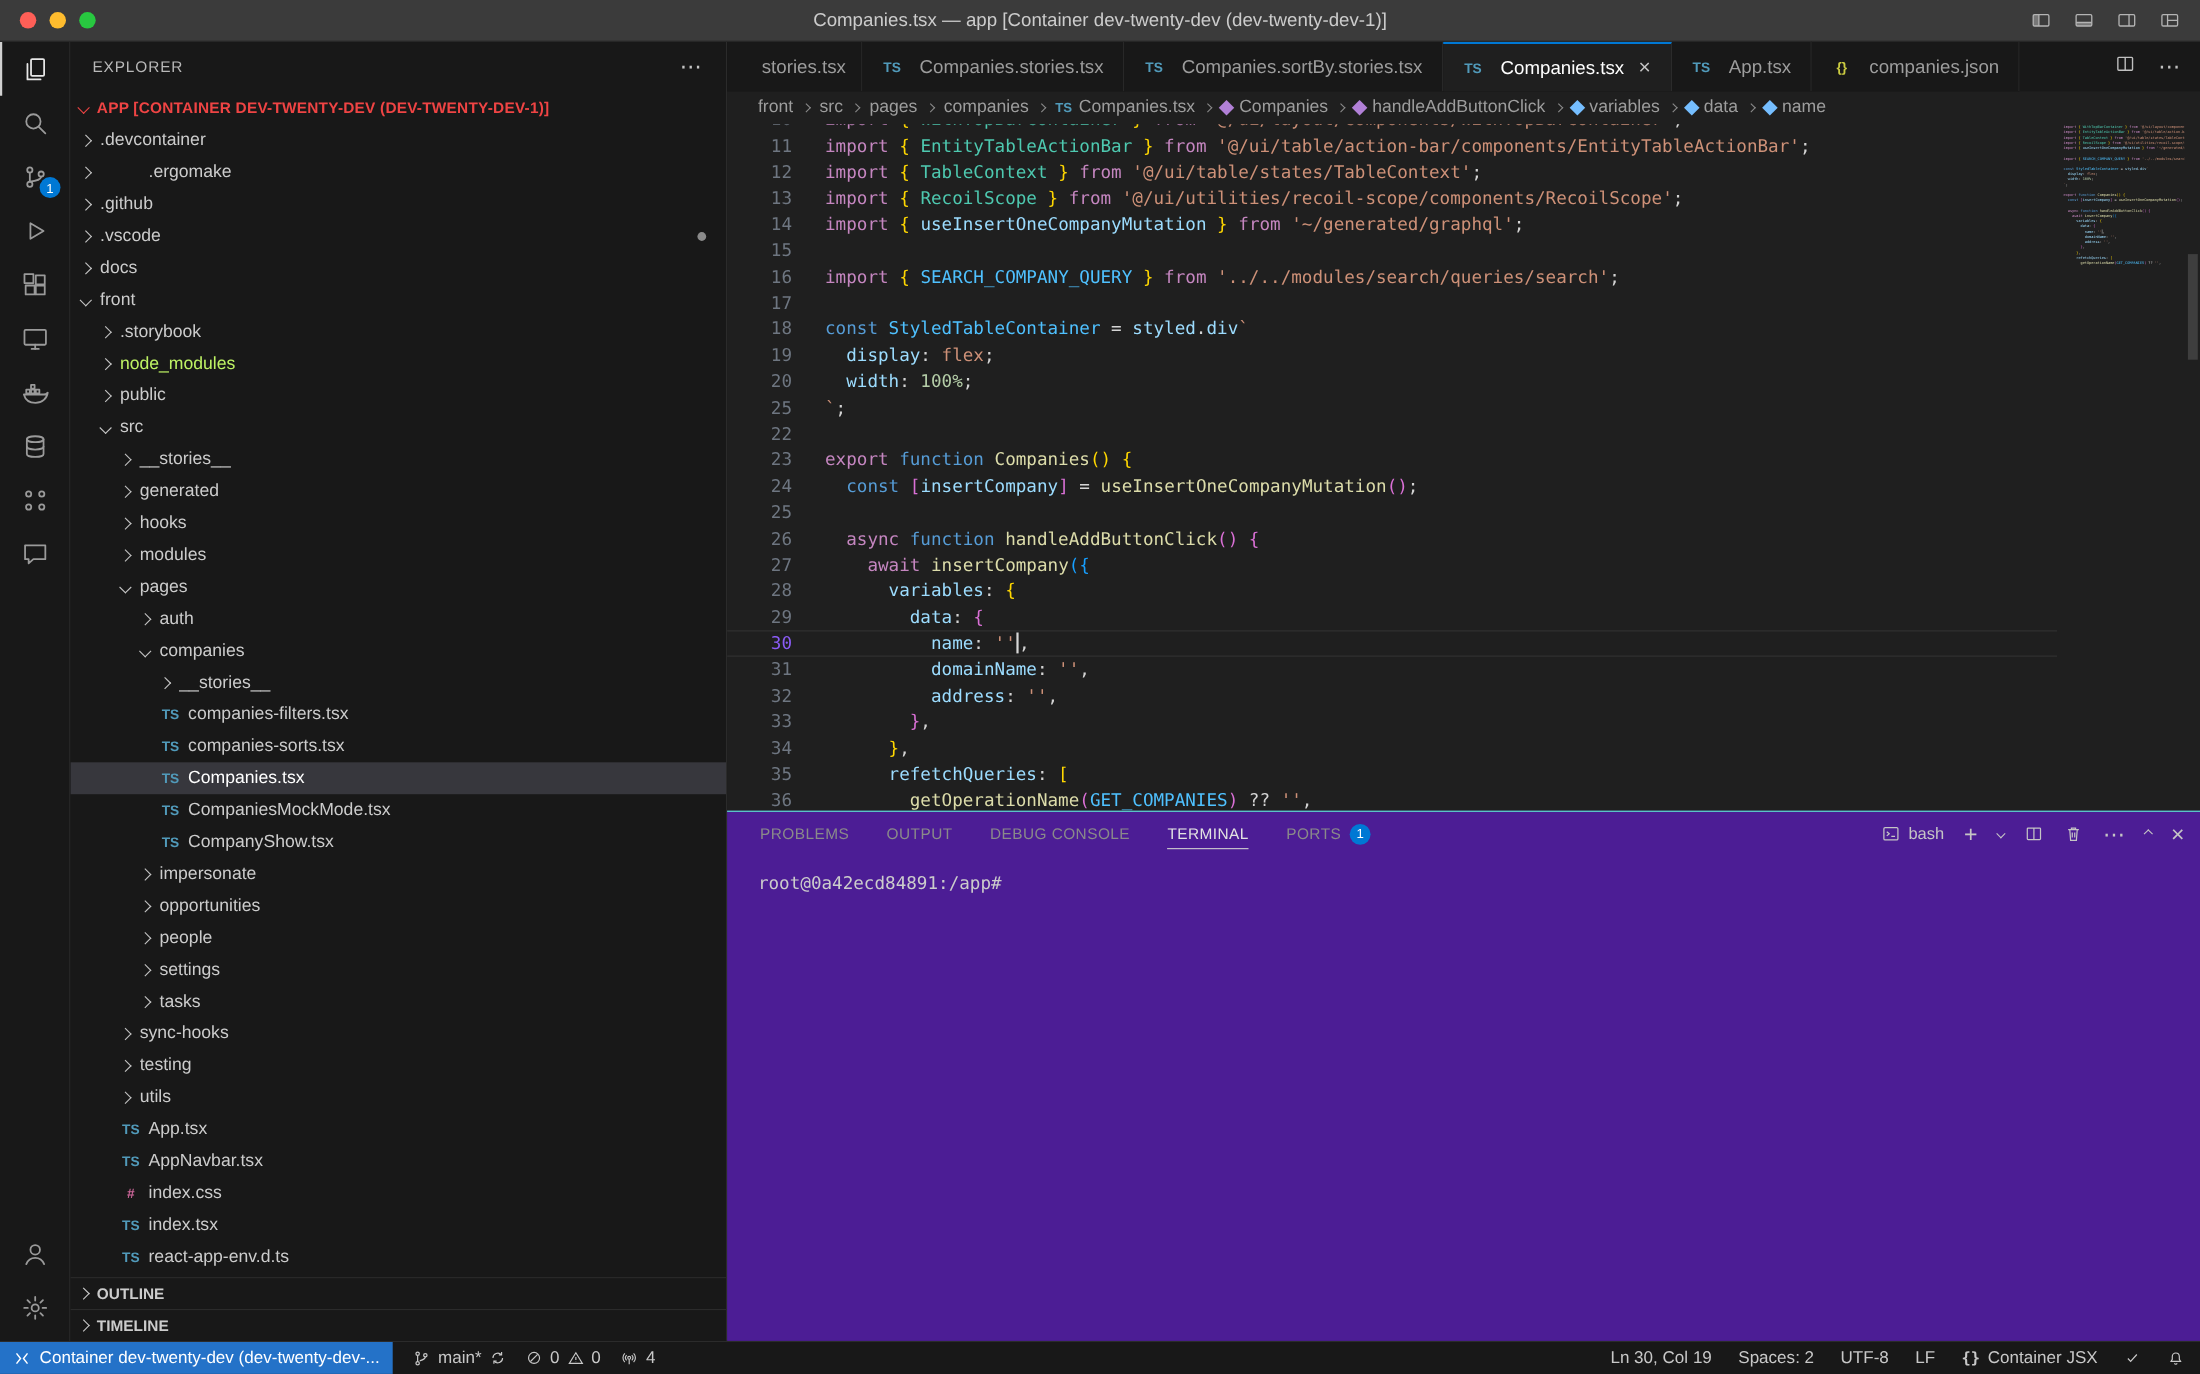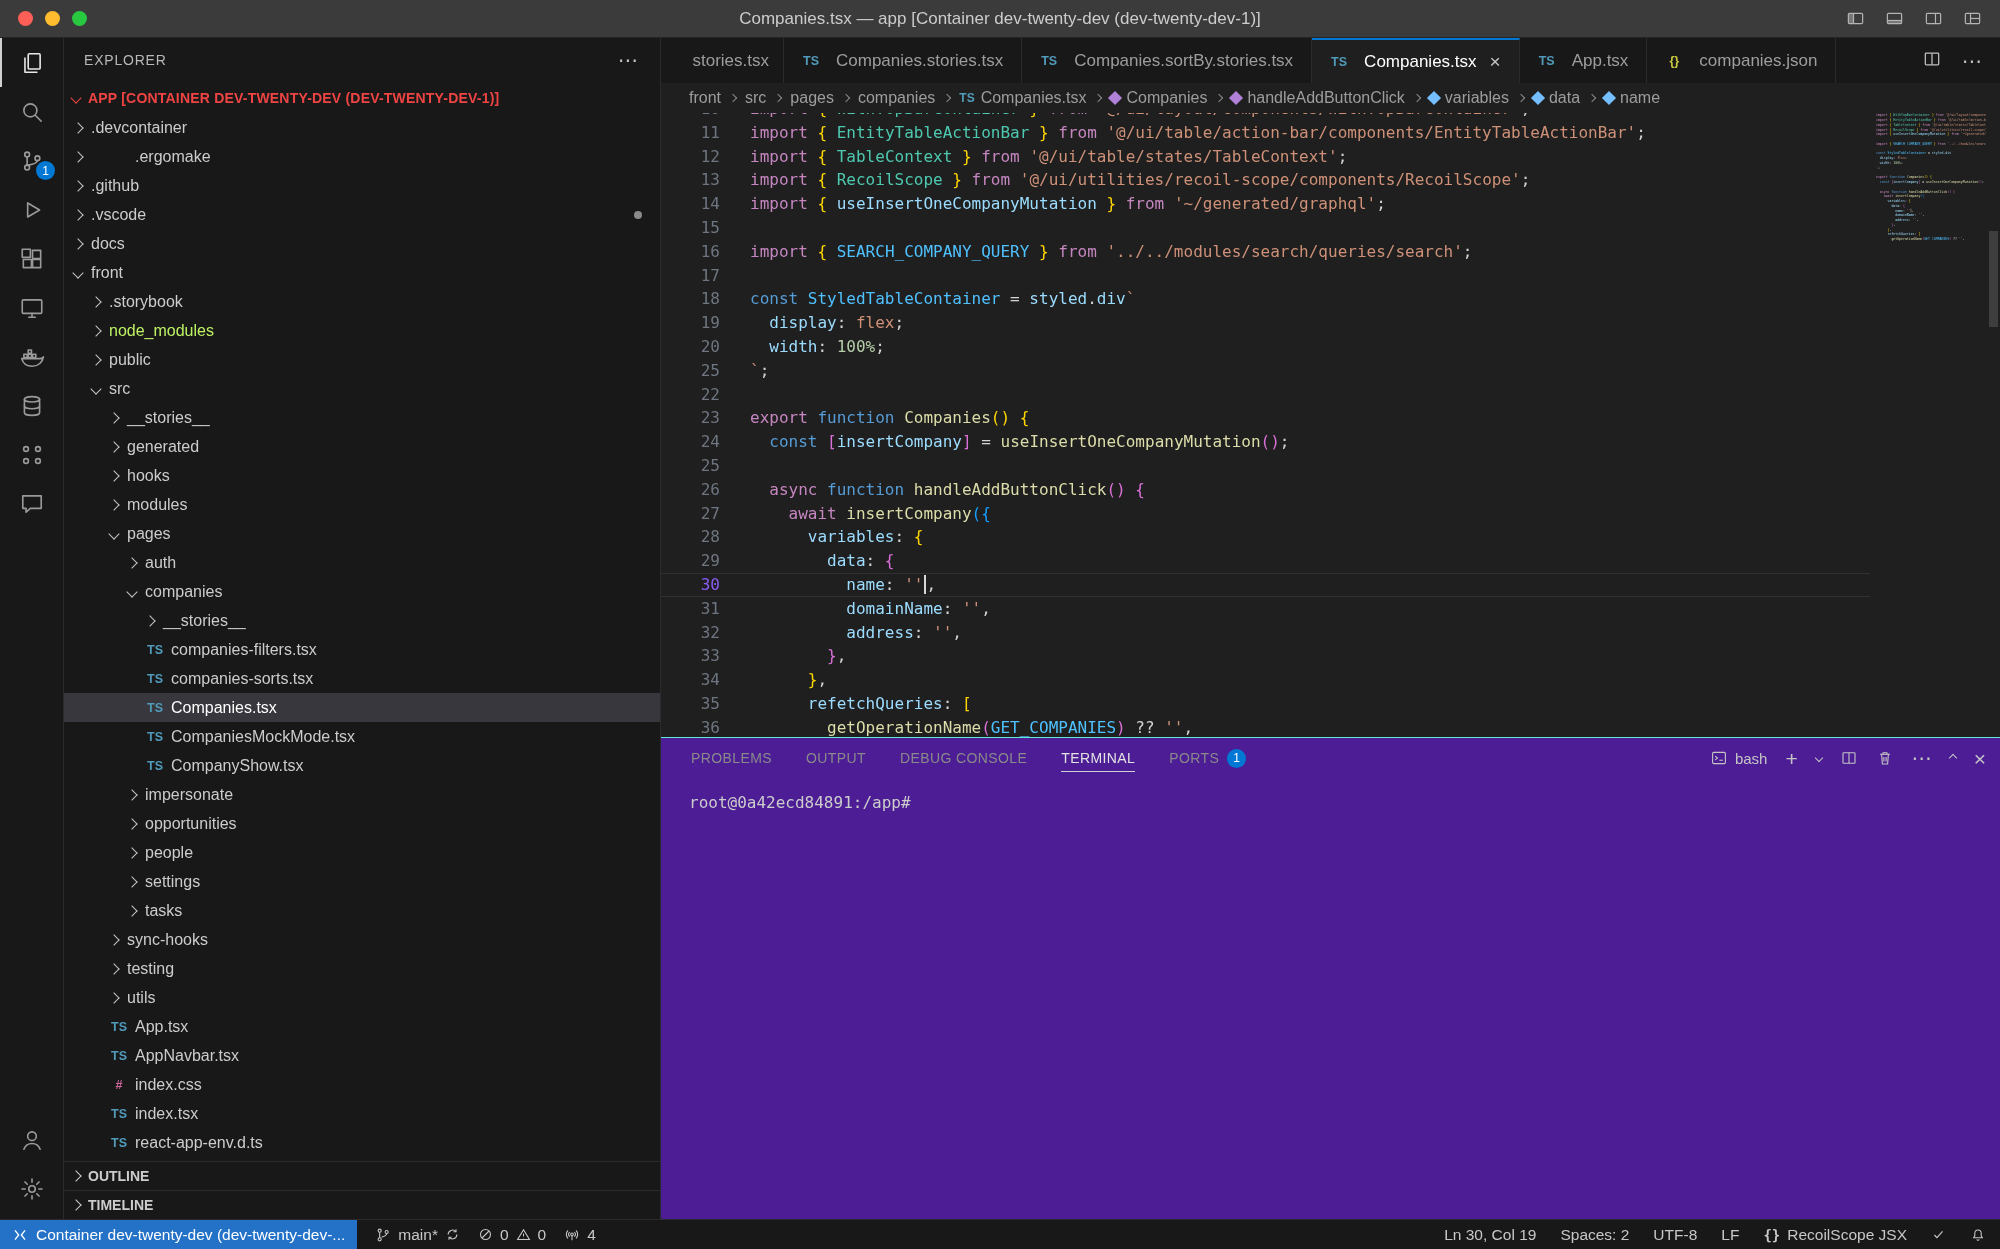--- a/index.html
+++ b/index.html
@@ -827,21 +827,21 @@
       </svg>
     <span>4</span>
   </div>
   <div class="sb-right">
     <span class="sb-item">Ln 30, Col 19</span>
     <span class="sb-item">Spaces: 2</span>
     <span class="sb-item">UTF-8</span>
     <span class="sb-item">LF</span>
     <span class="sb-item">
       <span class="braces">{}</span>
-      <span>RecoilScope JSX</span>
+      <span>Container JSX</span>
     </span>
     <span class="sb-item">
       <svg width="15" height="15" viewBox="0 0 24 24" fill="none" stroke="currentColor" stroke-width="1.8">
           <path d="M5.5 12.8l4 4.2 9-10"></path>
         </svg>
     </span>
     <span class="sb-item">
       <svg width="16" height="16" viewBox="0 0 24 24" fill="none" stroke="currentColor" stroke-width="1.6">
           <path d="M12 4.5c3 0 4.8 2.2 4.8 5v3.6l1.7 2.9H5.5l1.7-2.9V9.5c0-2.8 1.8-5 4.8-5z"></path>
           <path d="M10.2 18.5a1.9 1.9 0 0 0 3.6 0"></path>

